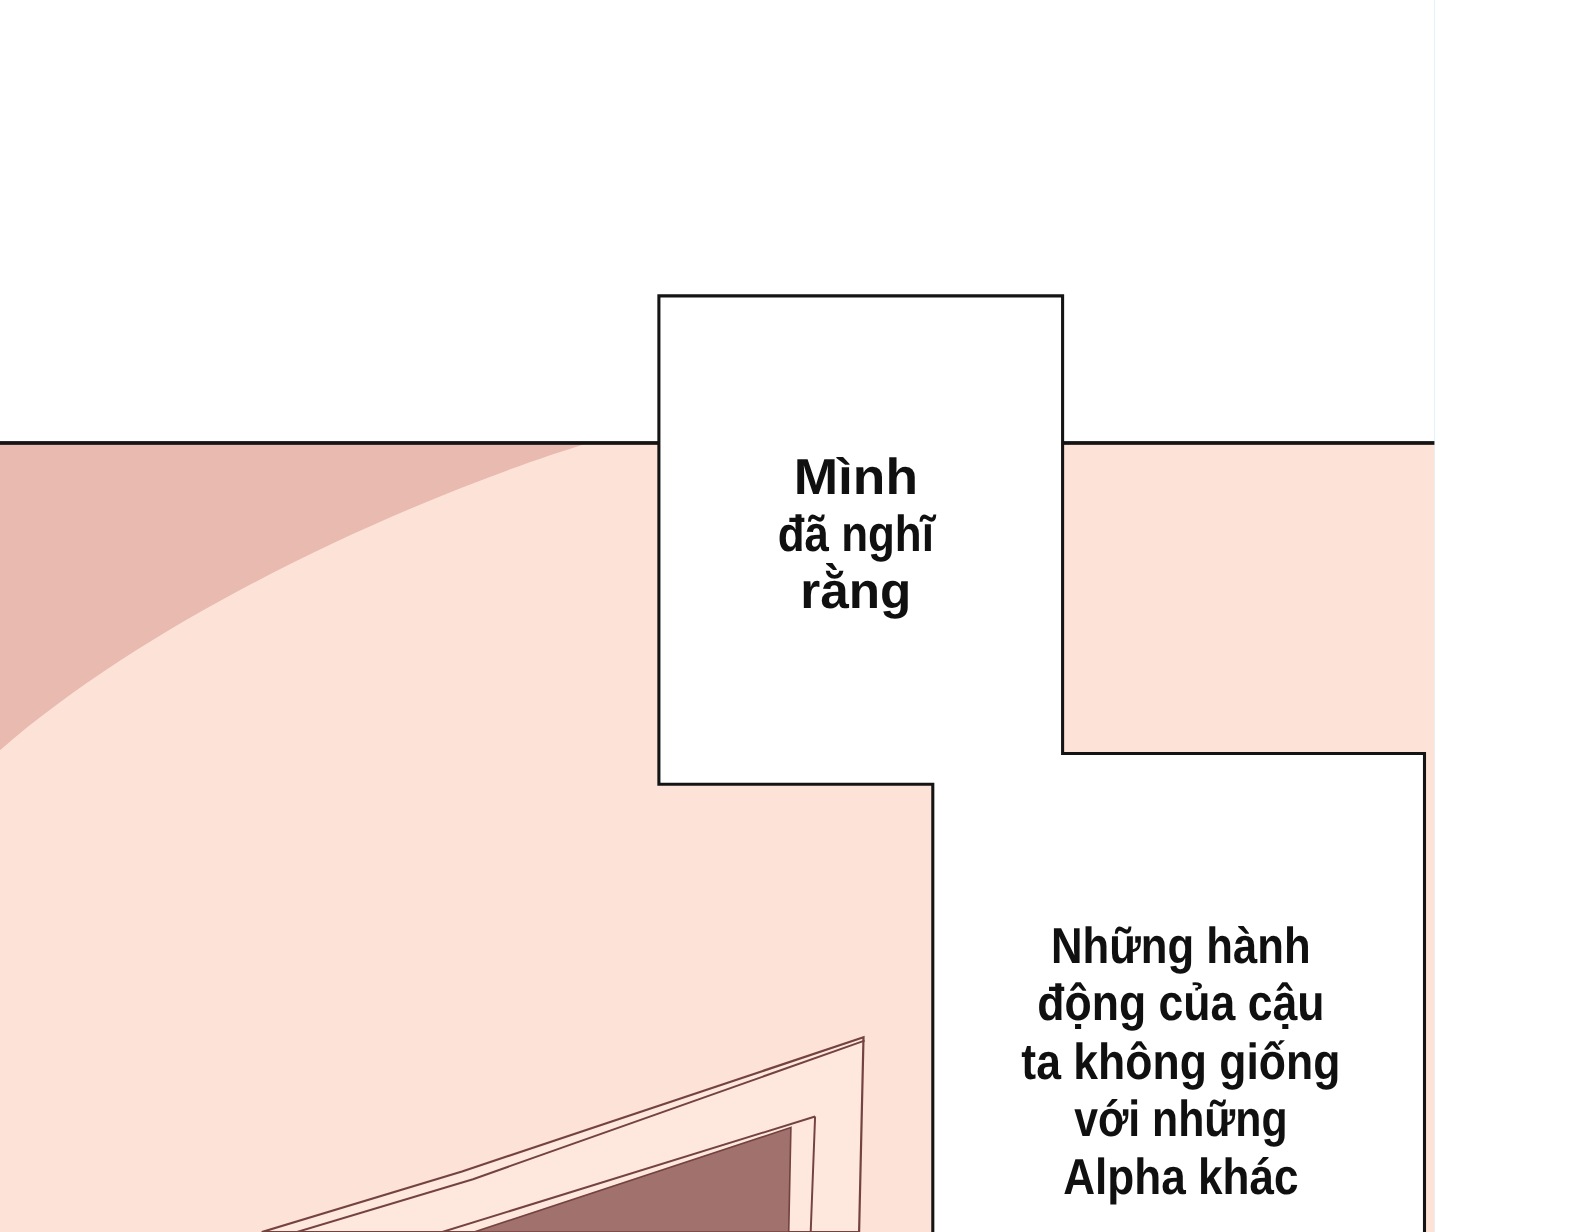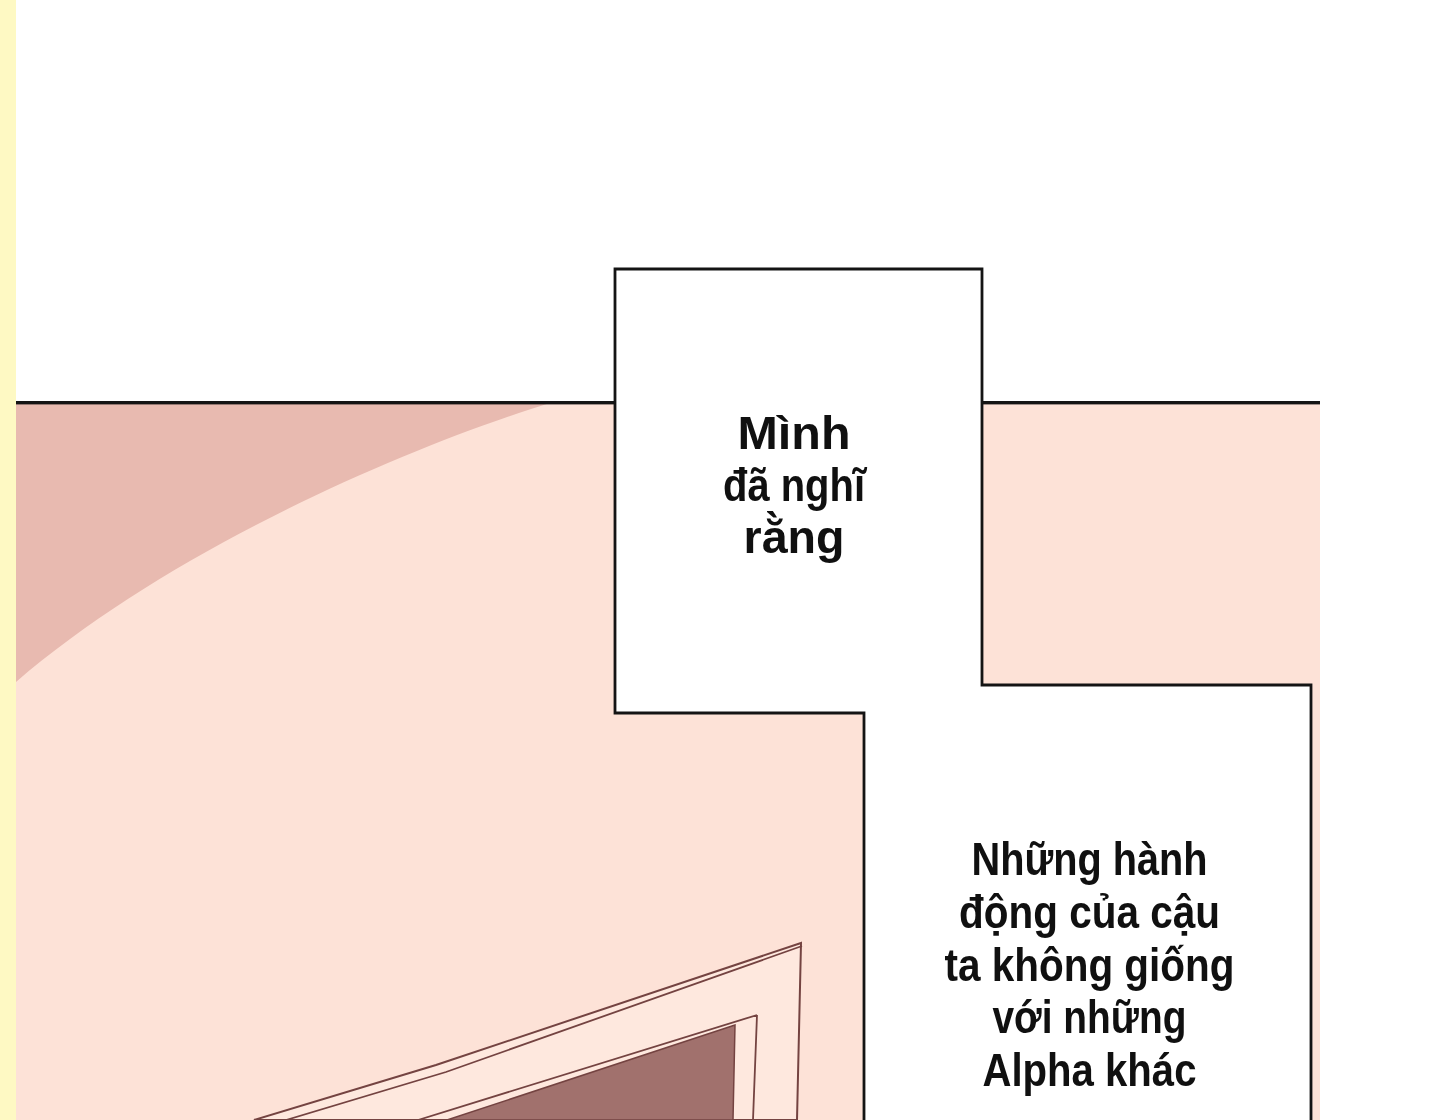--- a/index.html
+++ b/index.html
@@ -1,16 +1,16 @@
 <!DOCTYPE html>
 <html><head>
 <meta charset="utf-8">
 <style>
   html,body{margin:0;padding:0;background:#ffffff;}
-  #page{position:relative;width:1304px;height:1120px;overflow:hidden;background:#fef9c3;padding-left:16px;}
+  #page{position:relative;width:1304px;height:1120px;overflow:hidden;background:#7dd3fc;}
   svg{display:block;}
   text{font-family:"Liberation Sans",sans-serif;font-weight:bold;fill:#101010;}
 </style>
 </head>
 <body>
 
 <div id="page">
 <svg width="1440" height="1120" viewBox="0 0 1440 1120">
 
   <rect x="0" y="0" width="1440" height="1120" fill="#ffffff"></rect>

